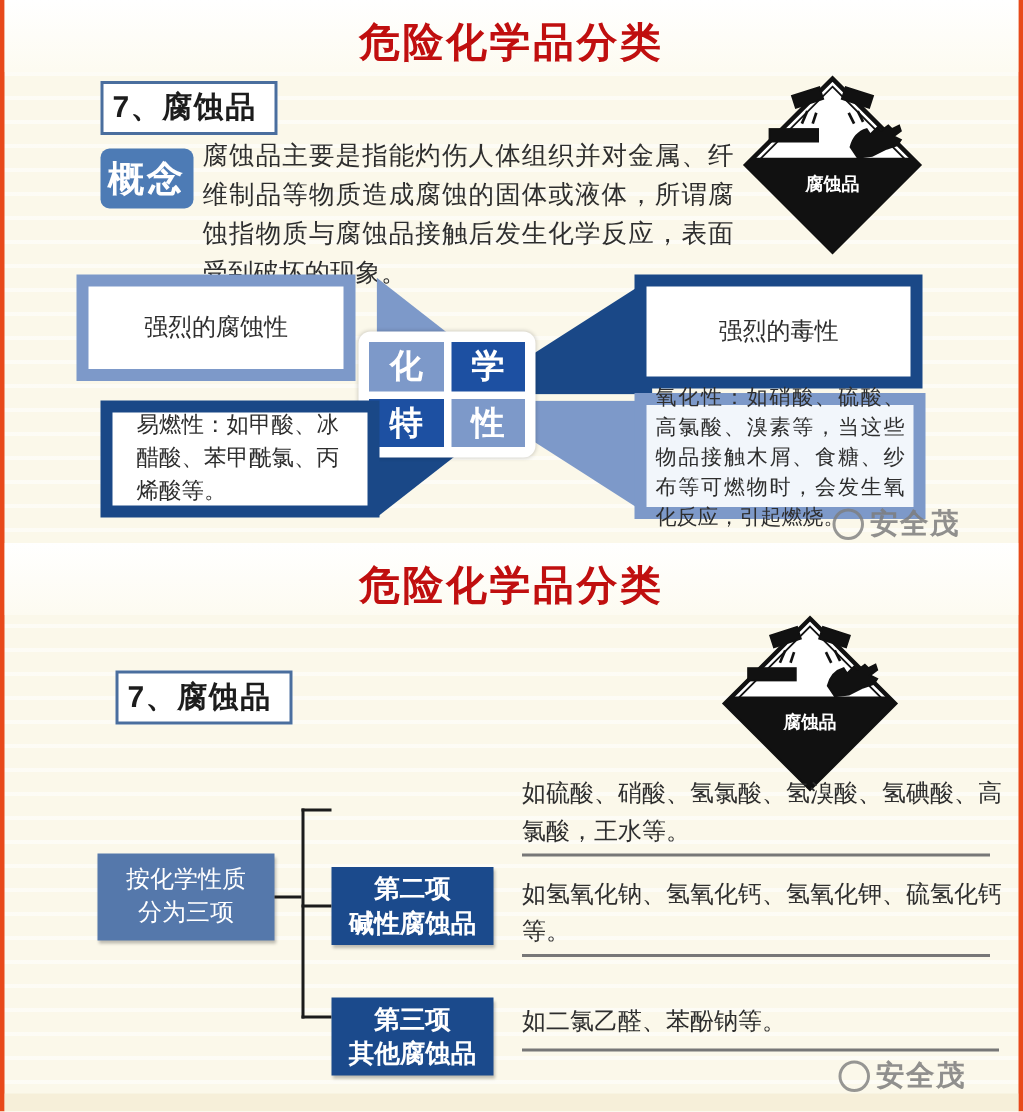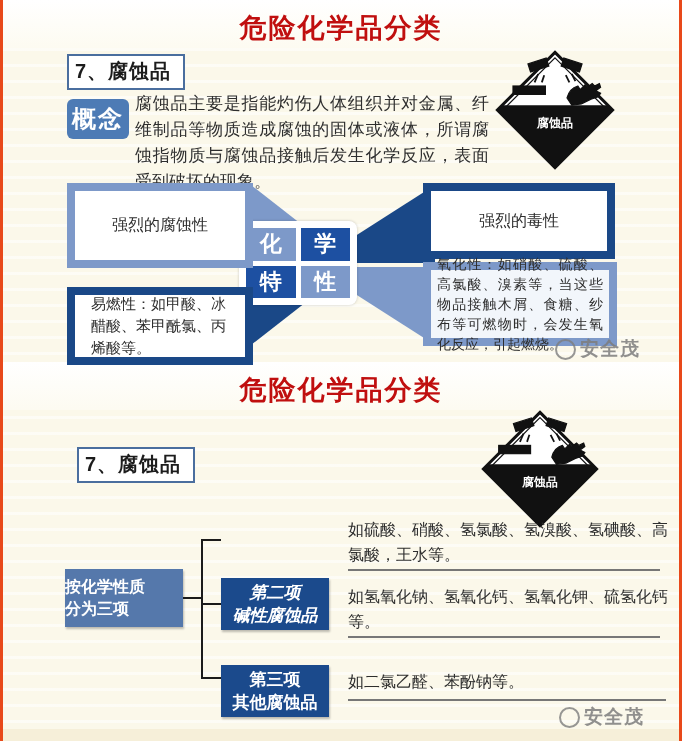--- a/index.html
+++ b/index.html
@@ -44,22 +44,22 @@
   .frame-box.dark{background:#1a4887;}
   .prop-center{font-size:16px;font-weight:500;text-align:center;}
   .prop-left{font-size:15px;font-weight:500;line-height:22px;justify-content:flex-start;
     align-items:center;padding:0 10px 0 16px;text-align:left;}
   .prop-small{font-size:14px;font-weight:500;line-height:20px;background:#f2f6fb !important;
     padding:3px 6px;text-align:justify;align-items:flex-start;}
   .watermark{position:absolute;display:flex;align-items:center;gap:4px;color:rgba(125,125,125,.85);
     font-size:19px;font-weight:700;letter-spacing:1px;z-index:5;margin-top:24px;}
   .wm-circle{width:17px;height:17px;border:2px solid rgba(125,125,125,.8);border-radius:50%;display:inline-block;}
   .root-box{position:absolute;left:62px;top:569px;width:118px;height:58px;background:#5578ab;
-    color:#fff;display:flex;flex-direction:column;align-items:flex-start;justify-content:center;
-    font-size:16px;font-weight:700;line-height:22px;box-shadow:1px 2px 2px rgba(0,0,0,.25);}
+    color:#fff;display:flex;flex-direction:column;align-items:center;justify-content:center;
+    font-size:16px;font-weight:400;line-height:22px;box-shadow:1px 2px 2px rgba(0,0,0,.25);}
   .item-box{position:absolute;left:218px;width:108px;height:52px;background:#1b4a8c;color:#fff;
     display:flex;flex-direction:column;align-items:center;justify-content:center;
     font-size:17px;font-weight:700;line-height:23px;box-shadow:1px 2px 2px rgba(0,0,0,.25);}
   .item-desc{position:absolute;left:345px;width:332px;font-size:16px;line-height:25px;
     color:#2e2e2e;font-weight:500;}
   .underline{position:absolute;left:345px;height:2px;background:#777;}
   .connector{position:absolute;background:#1b1b1b;}
   .bottom-band{position:absolute;left:0;right:0;bottom:0;height:12px;background:#f6efd9;}
 </style>
 </head>
@@ -99,24 +99,24 @@
   <div class="arm dark rt"></div>
   <div class="arm light rb"></div>
 
   <div class="center-square">
     <div class="tile light">化</div>
     <div class="tile dark">学</div>
     <div class="tile dark">特</div>
     <div class="tile light">性</div>
   </div>
 
-  <div class="frame-box light" style="left:64px;top:183px;width:186px;height:85px;">
+  <div class="frame-box light" style="left:48px;top:183px;width:186px;height:71px;">
     <div class="inner prop-center">强烈的腐蚀性</div>
   </div>
-  <div class="frame-box dark" style="left:64px;top:267px;width:186px;height:78px;margin-top:20px;">
+  <div class="frame-box dark" style="left:64px;top:267px;width:186px;height:78px;">
     <div class="inner prop-left">易燃性：如甲酸、冰醋酸、苯甲酰氯、丙烯酸等。</div>
   </div>
   <div class="frame-box dark" style="left:420px;top:183px;width:192px;height:76px;">
     <div class="inner prop-center">强烈的毒性</div>
   </div>
   <div class="frame-box light" style="left:420px;top:262px;width:194px;height:84px;">
     <div class="inner prop-small">氧化性：如硝酸、硫酸、高氯酸、溴素等，当这些物品接触木屑、食糖、纱布等可燃物时，会发生氧化反应，引起燃烧。</div>
   </div>
 
   <div class="watermark" style="left:552px;top:312px;">
@@ -155,21 +155,21 @@
 
   <div class="connector" style="left:180px;top:597px;width:18px;height:2px;"></div>
   <div class="connector" style="left:198px;top:539px;width:2px;height:140px;"></div>
   <div class="connector" style="left:198px;top:539px;width:20px;height:2px;"></div>
   <div class="connector" style="left:198px;top:603px;width:20px;height:2px;"></div>
   <div class="connector" style="left:198px;top:677px;width:20px;height:2px;"></div>
 
   <div class="item-desc" style="top:517px;">如硫酸、硝酸、氢氯酸、氢溴酸、氢碘酸、高氯酸，王水等。</div>
   <div class="underline" style="top:569px;width:312px;"></div>
 
-  <div class="item-box" style="top:578px;font-style:italic;">
+  <div class="item-box" style="top:578px;">
     <span>第二项</span>
     <span>碱性腐蚀品</span>
   </div>
   <div class="item-desc" style="top:584px;">如氢氧化钠、氢氧化钙、氢氧化钾、硫氢化钙等。</div>
   <div class="underline" style="top:636px;width:312px;"></div>
 
   <div class="item-box" style="top:665px;">
     <span>第三项</span>
     <span>其他腐蚀品</span>
   </div>

